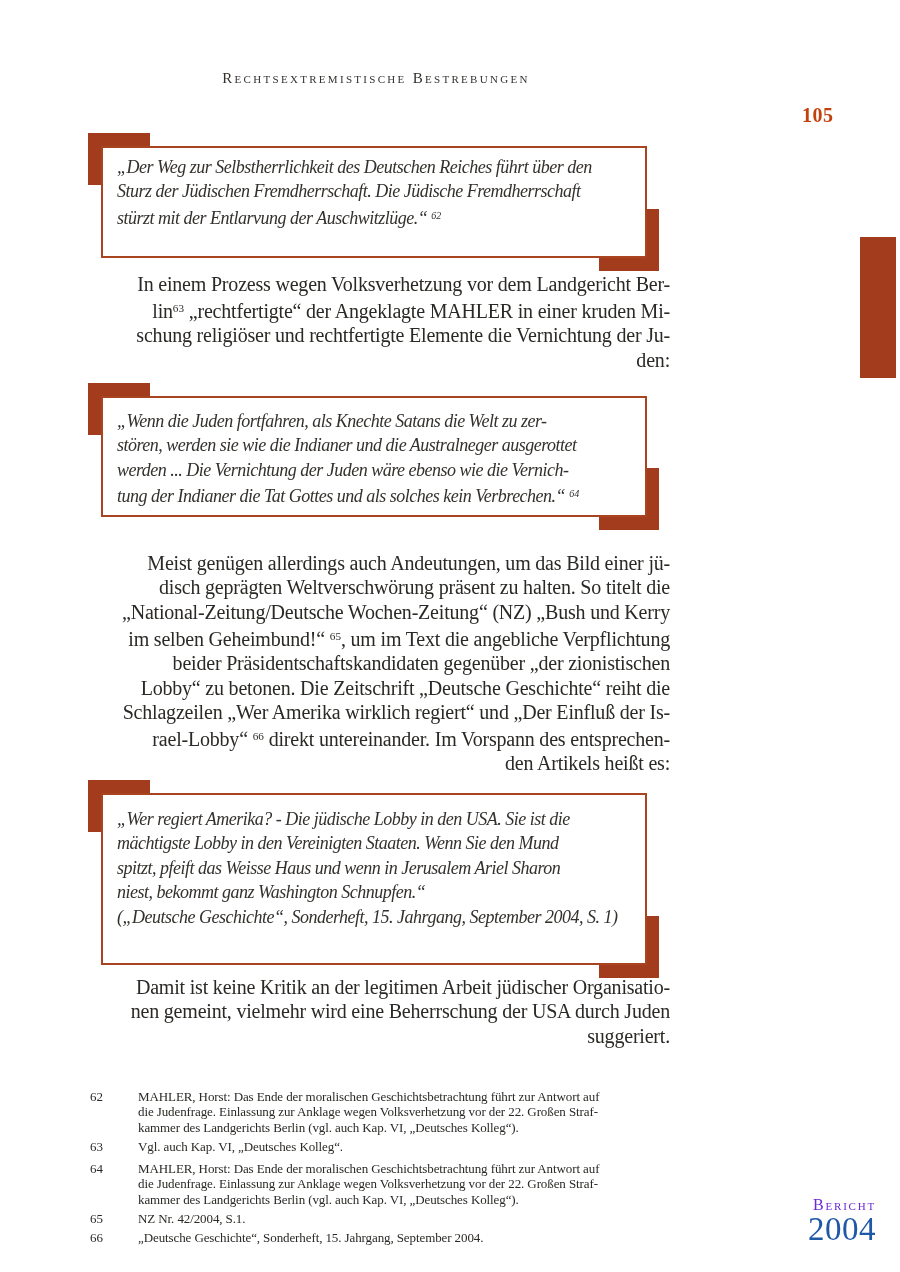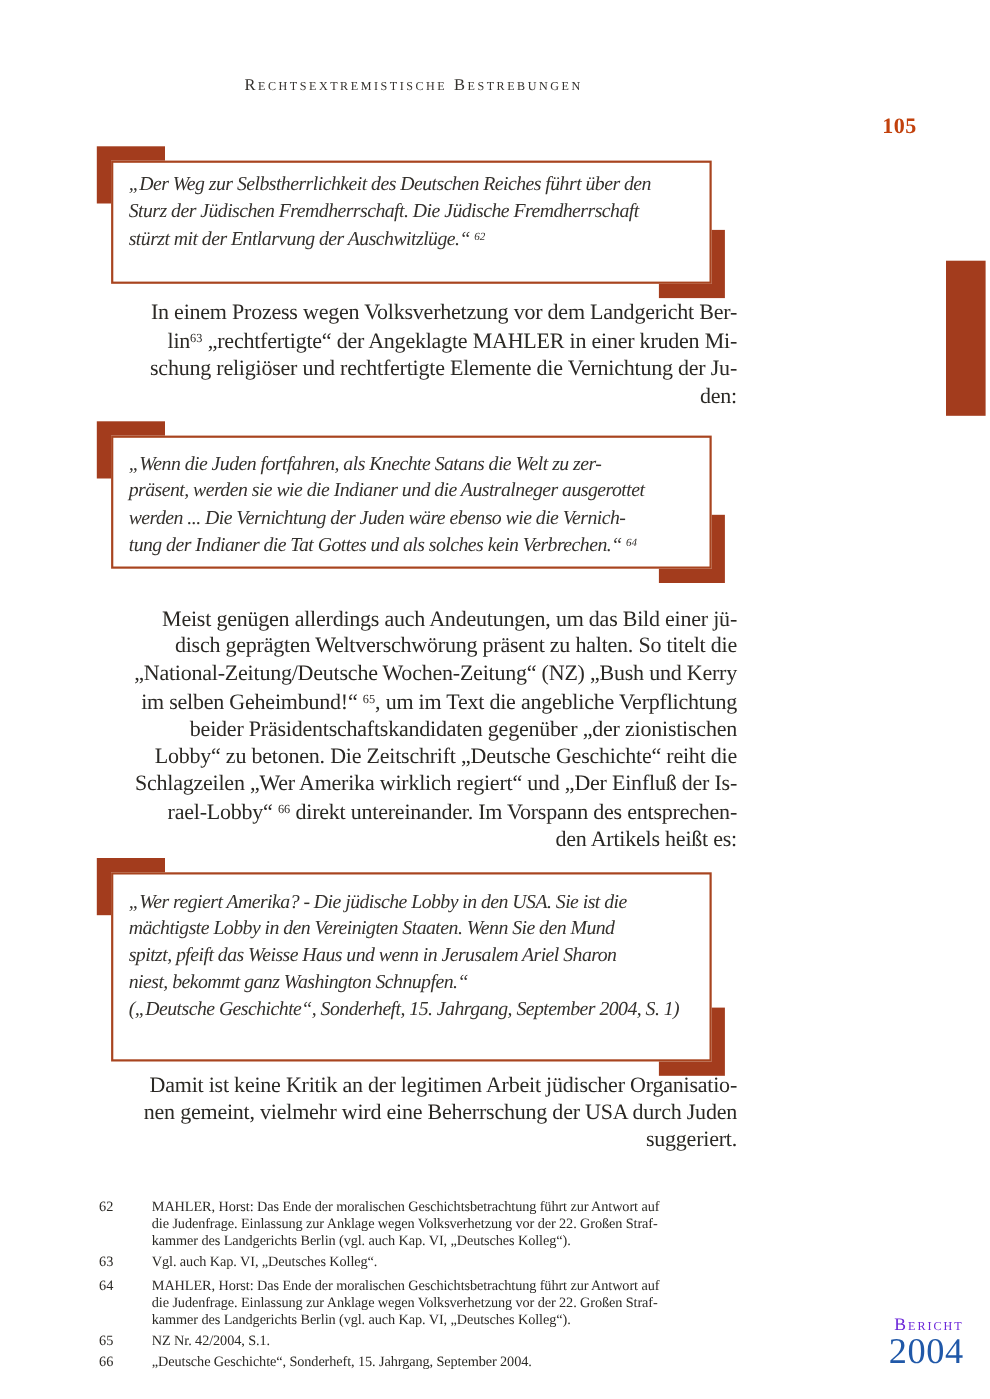--- a/index.html
+++ b/index.html
@@ -107,21 +107,21 @@
   <div class="bline">lin<sup>63</sup> „rechtfertigte“ der Angeklagte MAHLER in einer kruden Mi-</div>
   <div class="bline">schung religiöser und rechtfertigte Elemente die Vernichtung der Ju-</div>
   <div class="bline">den:</div>
 </div>
 
 <div class="quote q2" style="top:396px;height:121px">
   <div class="accent acc-tl" style="background-color: rgb(163, 60, 29);"></div>
   <div class="accent acc-br" style="background-color: rgb(163, 60, 29);"></div>
   <div class="panel" style="border-color: rgb(168, 68, 31);">
     <div class="qline">„Wenn die Juden fortfahren, als Knechte Satans die Welt zu zer-</div>
-    <div class="qline">präsent, werden sie wie die Indianer und die Australneger ausgerottet</div>
+    <div class="qline">stören, werden sie wie die Indianer und die Australneger ausgerottet</div>
     <div class="qline">werden ... Die Vernichtung der Juden wäre ebenso wie die Vernich-</div>
     <div class="qline">tung der Indianer die Tat Gottes und als solches kein Verbrechen.“ <sup>64</sup></div>
   </div>
 </div>
 
 <div class="para" style="top:551px">
   <div class="bline">Meist genügen allerdings auch Andeutungen, um das Bild einer jü-</div>
   <div class="bline">disch geprägten Weltverschwörung präsent zu halten. So titelt die</div>
   <div class="bline">„National-Zeitung/Deutsche Wochen-Zeitung“ (NZ) „Bush und Kerry</div>
   <div class="bline">im selben Geheimbund!“ <sup>65</sup>, um im Text die angebliche Verpflichtung</div>

